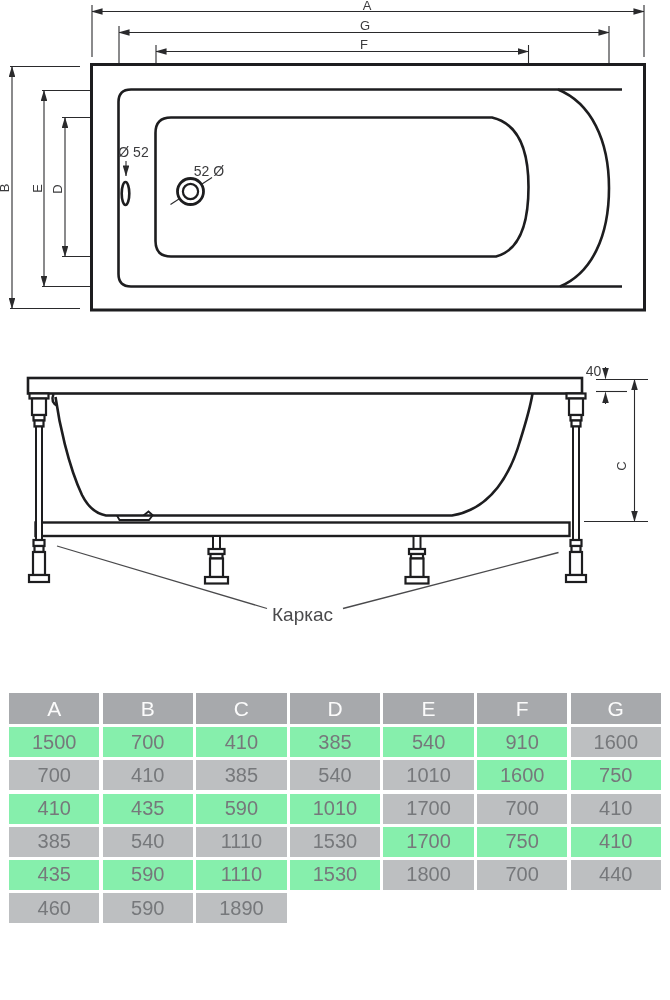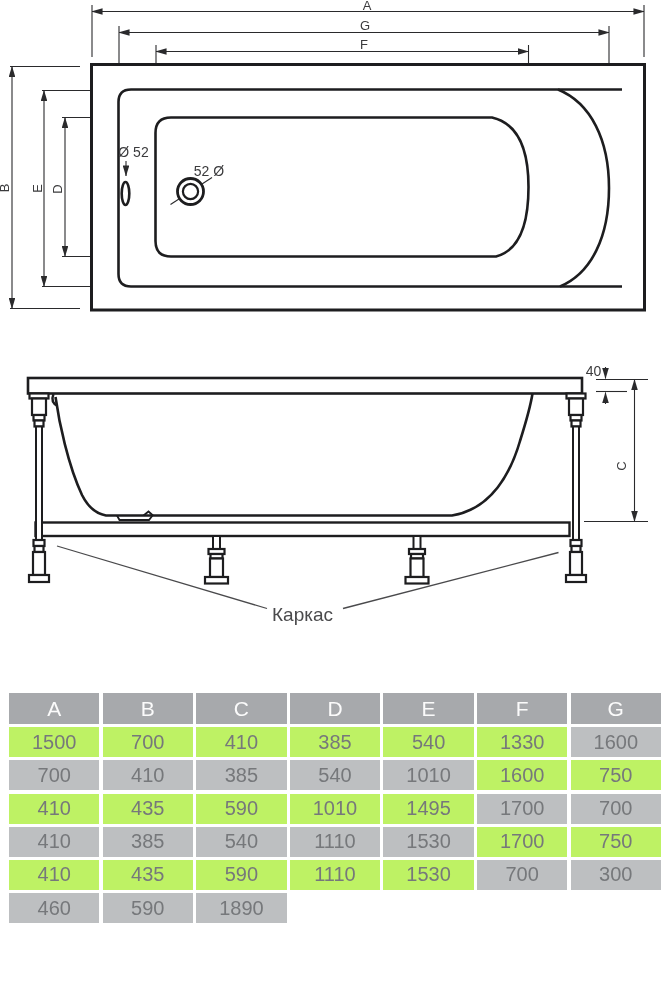--- a/index.html
+++ b/index.html
@@ -11,21 +11,21 @@
   .callout-label{font-size:14px;}
   .frame-label{font-size:19px;fill:#4a4a4c;}
   
   .spec-table{position:absolute;left:9px;top:693px;width:652px;
               display:grid;grid-template-columns:repeat(7,1fr);
               grid-template-rows:31px repeat(6,30px);gap:3.2px;}
   .spec-table .th{background:#a7a9ac;color:#fbfbfb;font-size:21px;
                   display:flex;align-items:center;justify-content:center;}
   .spec-table .td{font-size:20px;color:#76787b;
                   display:flex;align-items:center;justify-content:center;}
-  .spec-table .td.light{background:#bef264;}
+  .spec-table .td.light{background:#86efac;}
   .spec-table .td.dark{background:#bdbfc1;}
 </style>
 </head>
 <body>
 
 <div class="stage">
 
 <svg width="670" height="1000" viewBox="0 0 670 1000">
   <defs>
     <marker id="arr" viewBox="0 0 10 6" refX="9.6" refY="3" markerWidth="11" markerHeight="6.6" orient="auto-start-reverse" markerUnits="userSpaceOnUse">
@@ -162,48 +162,48 @@
       <div class="th">C</div>
       <div class="th">D</div>
       <div class="th">E</div>
       <div class="th">F</div>
       <div class="th">G</div>
       <div class="td light">1500</div>
       <div class="td light">700</div>
       <div class="td light">410</div>
       <div class="td light">385</div>
       <div class="td light">540</div>
-      <div class="td light">1330</div>
+      <div class="td light">910</div>
       <div class="td dark">1600</div>
       <div class="td dark">700</div>
       <div class="td dark">410</div>
       <div class="td dark">385</div>
       <div class="td dark">540</div>
       <div class="td dark">1010</div>
       <div class="td light">1600</div>
       <div class="td light">750</div>
       <div class="td light">410</div>
       <div class="td light">435</div>
       <div class="td light">590</div>
       <div class="td light">1010</div>
-      <div class="td light">1495</div>
       <div class="td dark">1700</div>
       <div class="td dark">700</div>
       <div class="td dark">410</div>
       <div class="td dark">385</div>
       <div class="td dark">540</div>
       <div class="td dark">1110</div>
       <div class="td dark">1530</div>
       <div class="td light">1700</div>
       <div class="td light">750</div>
       <div class="td light">410</div>
       <div class="td light">435</div>
       <div class="td light">590</div>
       <div class="td light">1110</div>
       <div class="td light">1530</div>
+      <div class="td dark">1800</div>
       <div class="td dark">700</div>
-      <div class="td dark">300</div>
+      <div class="td dark">440</div>
       <div class="td dark">460</div>
       <div class="td dark">590</div>
       <div class="td dark">1890</div>
     </div>
 
 </div>
 
 </body></html>

